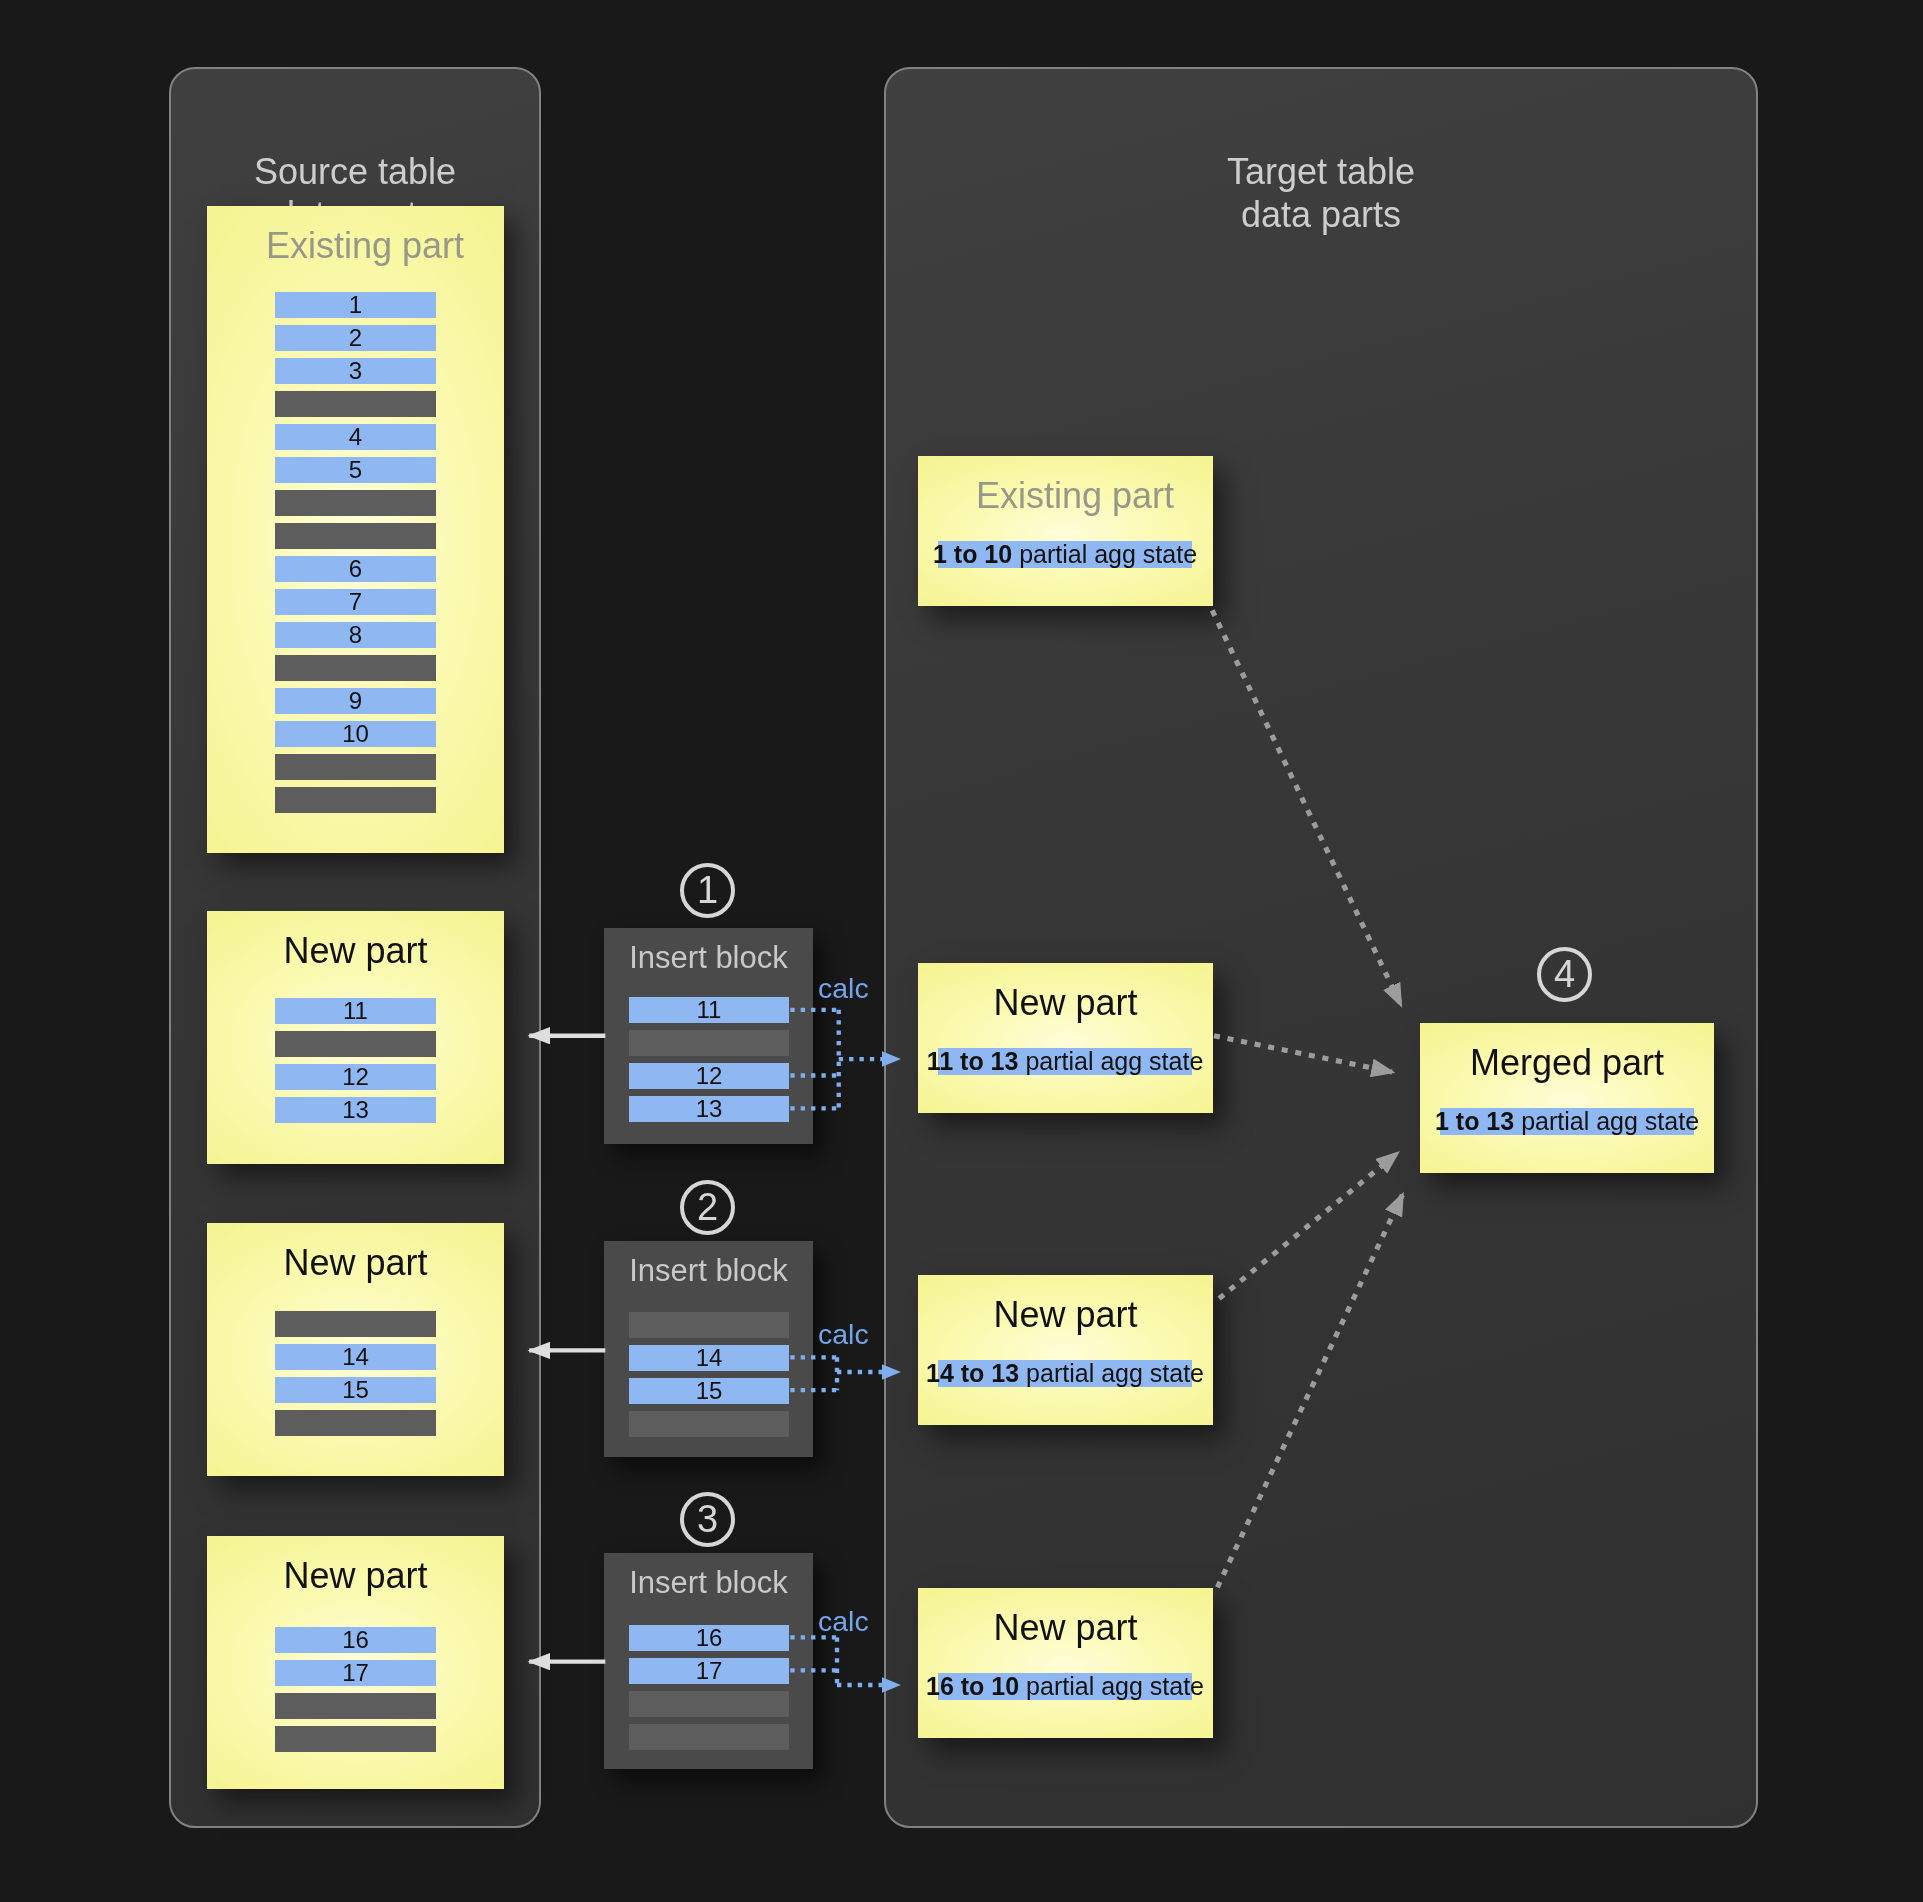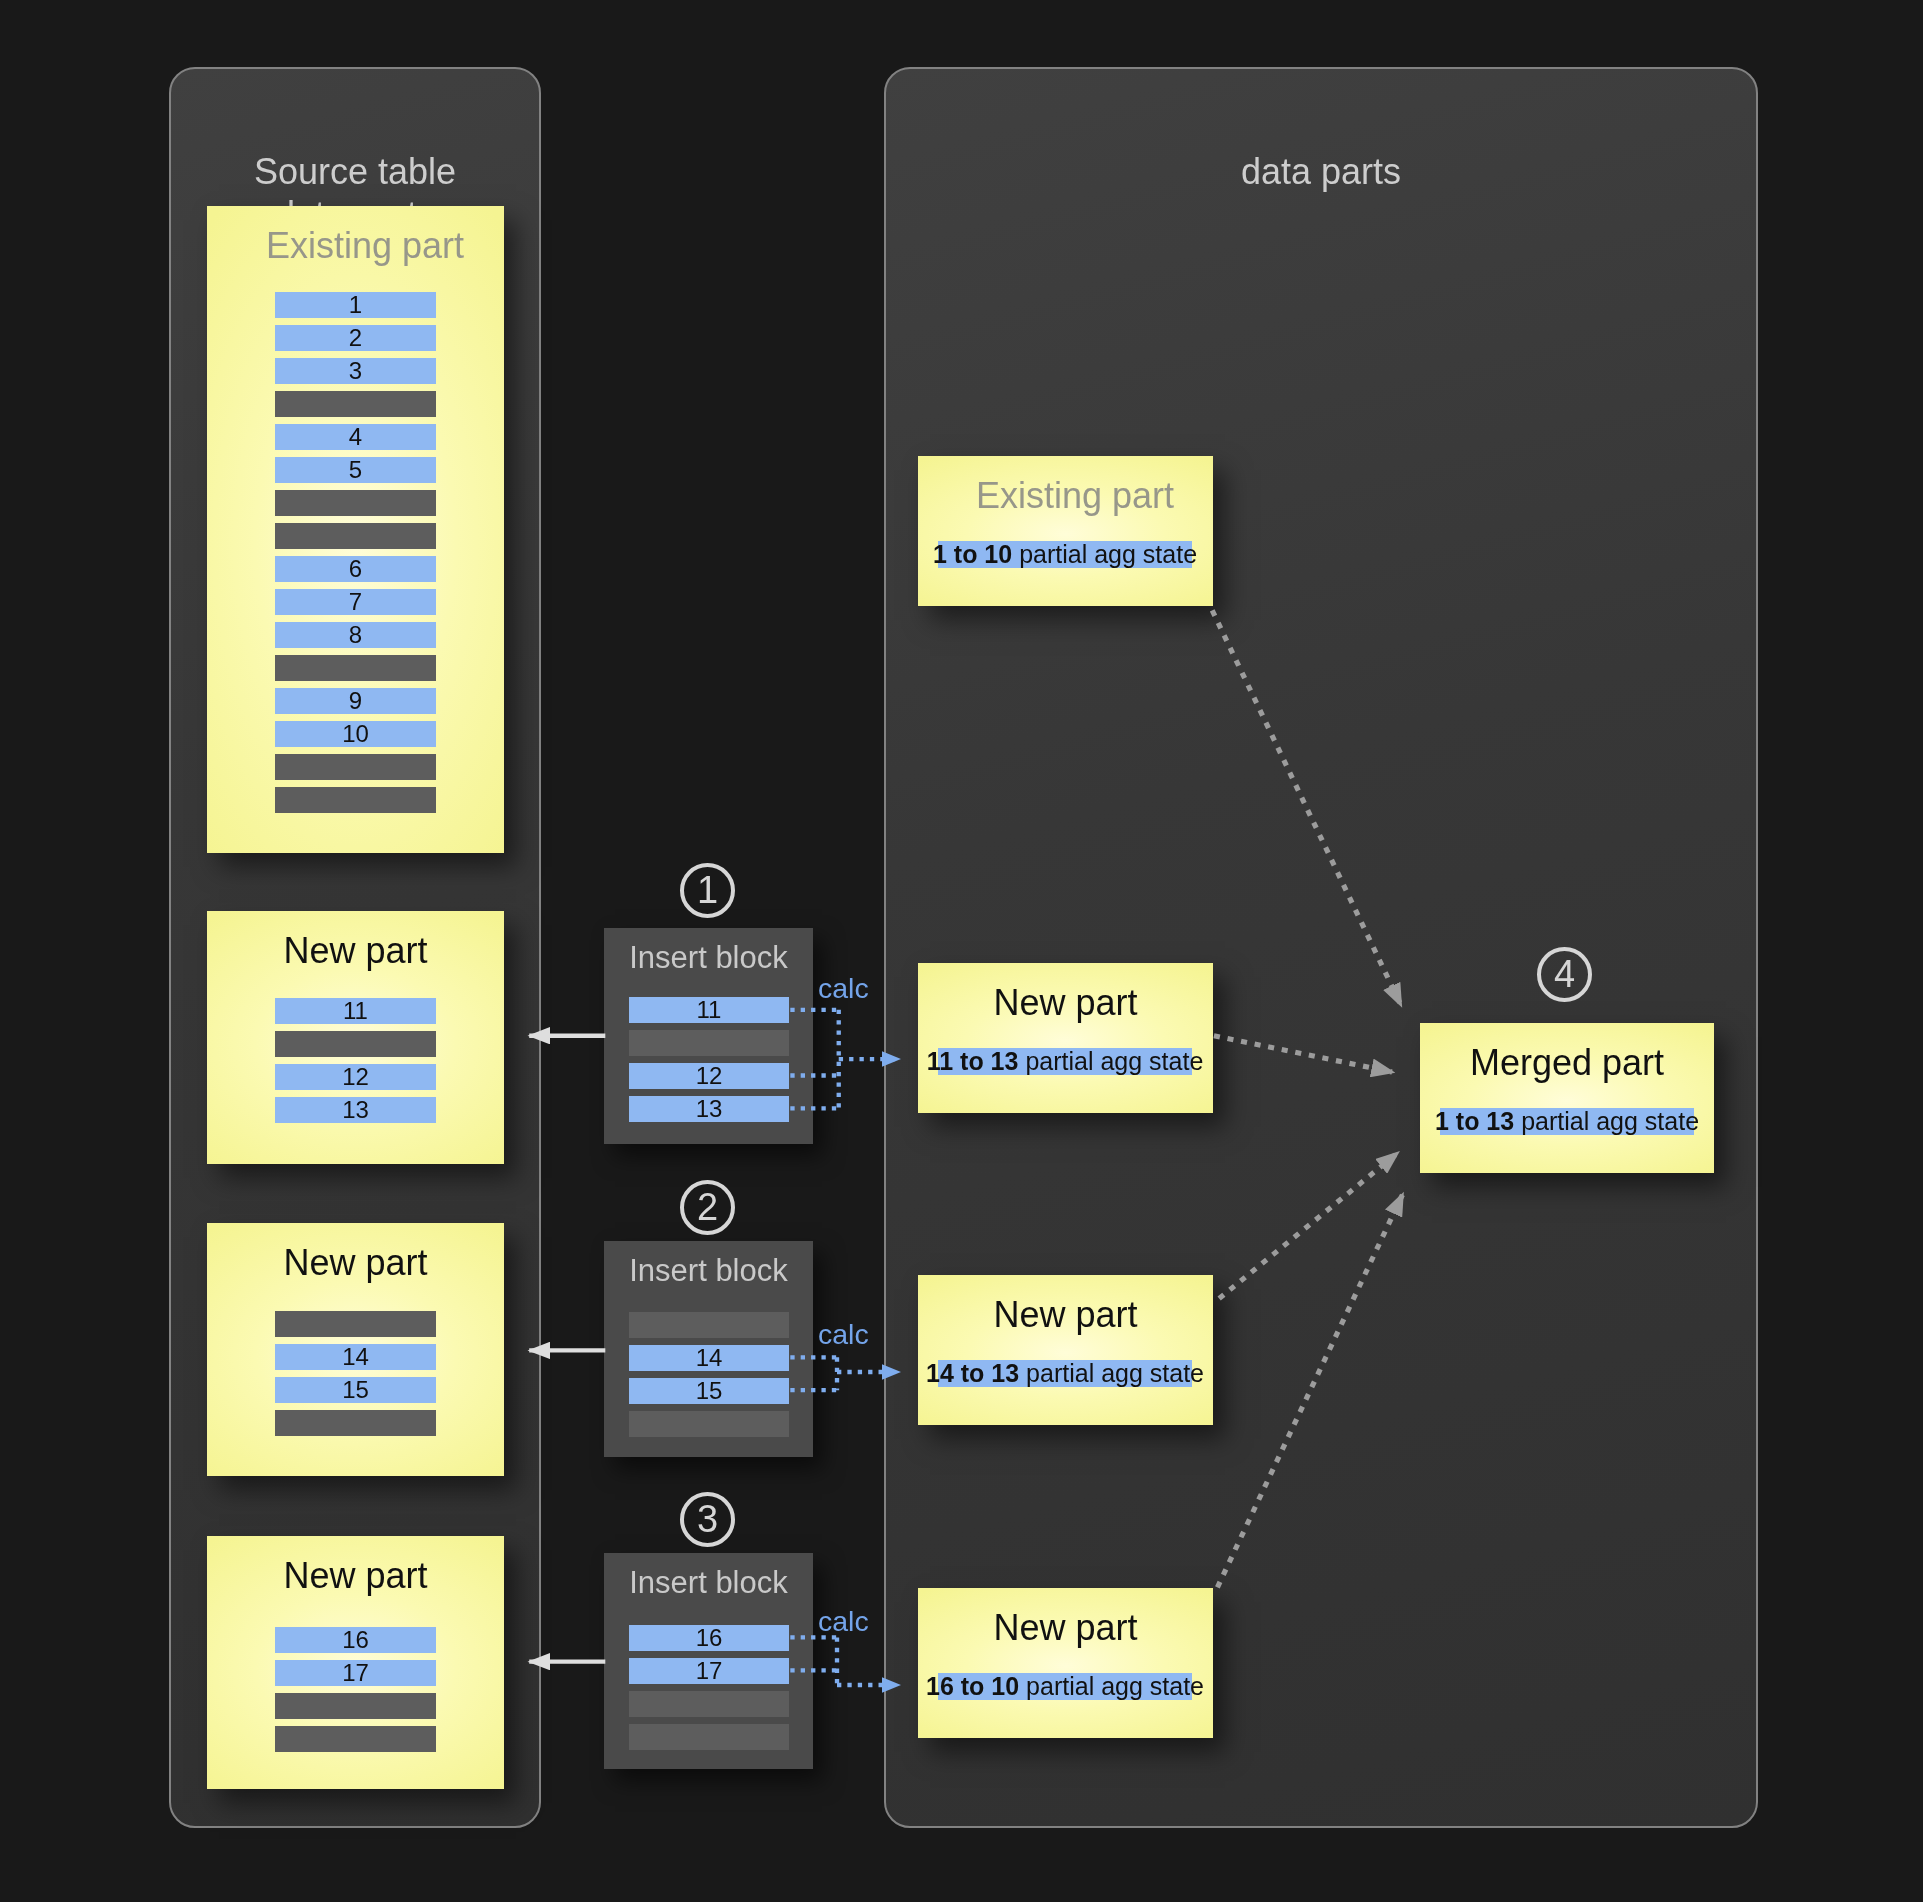--- a/index.html
+++ b/index.html
@@ -126,20 +126,21 @@
           <div class="row blue">16</div>
           <div class="row blue">17</div>
           <div class="row gray"></div>
           <div class="row gray"></div>
         </div>
     </div>
   </section>
 
   <section class="panel" id="target-panel">
     <div class="panel-header">
+      <div>Target table</div>
       <div>data parts</div>
     </div>
 
     <div class="part tpart" id="tgt-part-0">
       <div class="part-title title-gray">Existing part</div>
       <div class="agg-strip">
         <b>1 to 10</b>
           <span>partial agg state</span>
       </div>
     </div>

